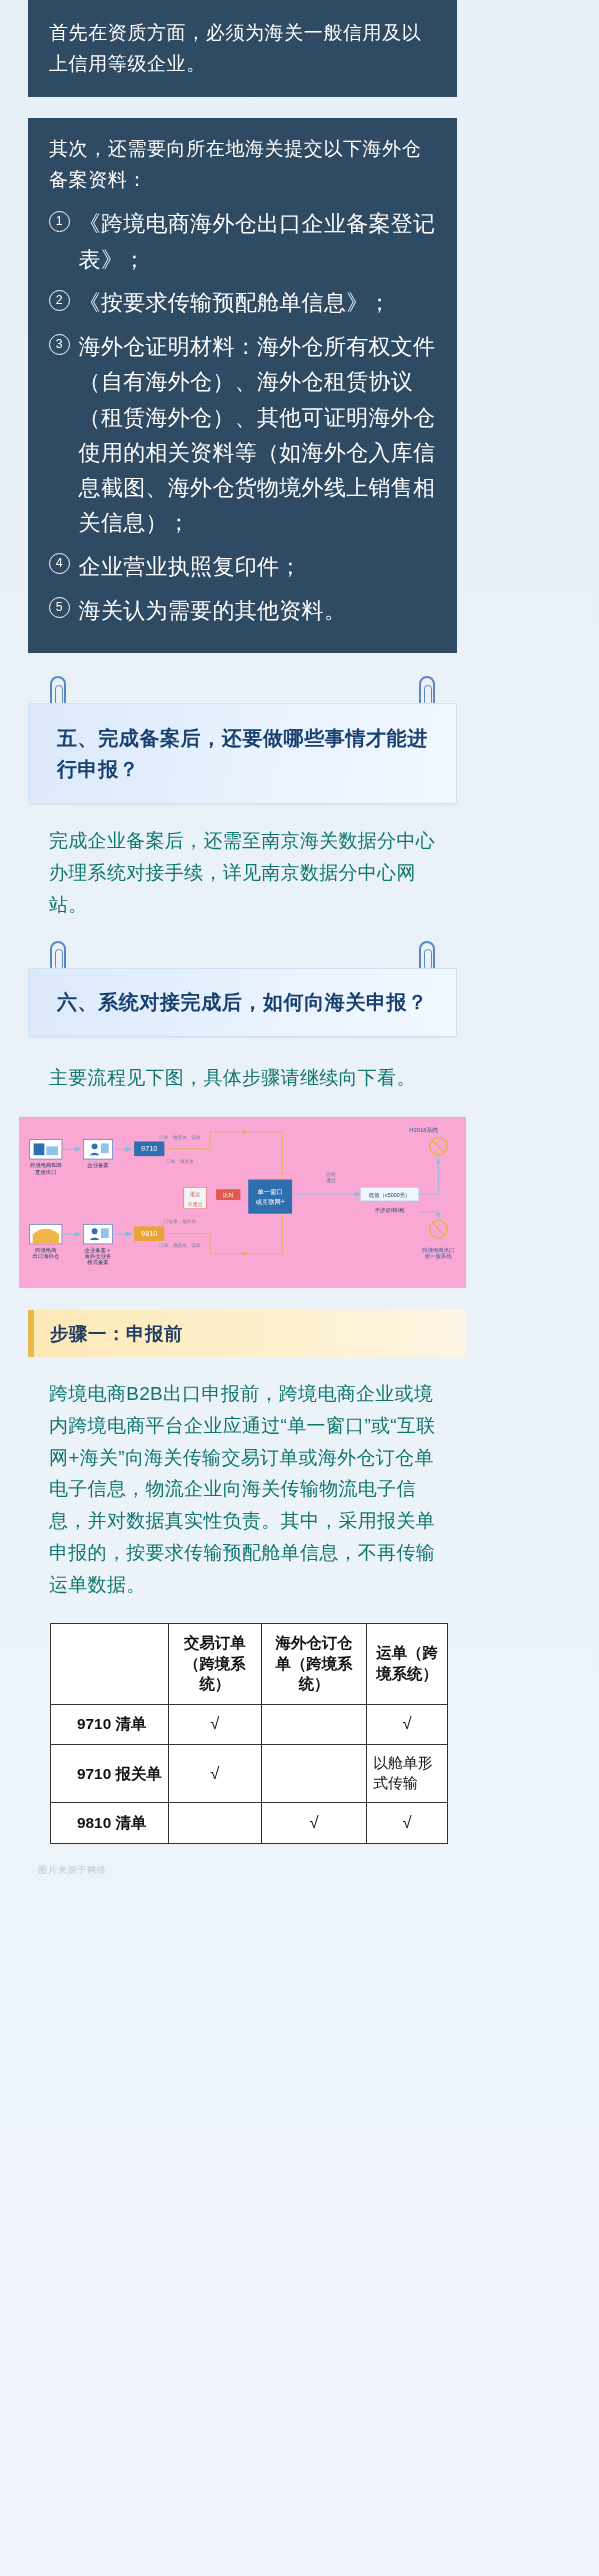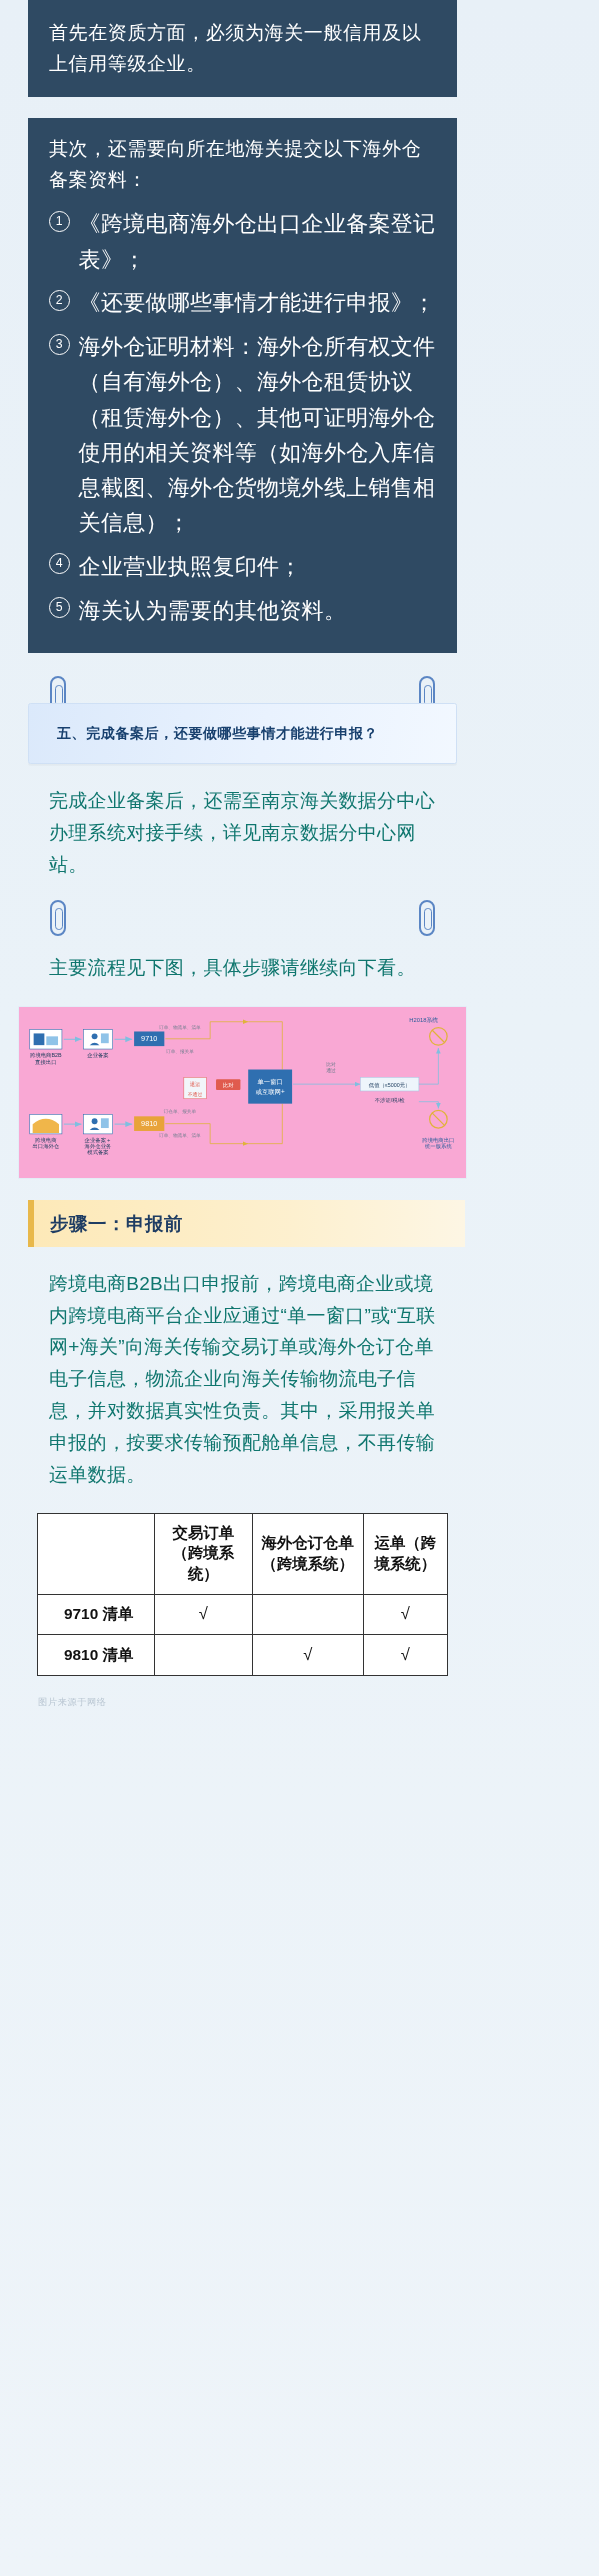--- a/index.html
+++ b/index.html
@@ -71,21 +71,21 @@
   .head-card {
     background: linear-gradient(100deg, #dbe9fb 0%, #e9f2fe 55%, #f2f8ff 100%);
     border: 0.6px solid #cfe0f5;
     border-radius: 2.5px;
     padding: 18.4px 24.6px 18.4px 28px;
     position: relative;
     box-shadow: 0 1.8px 0 rgba(0,0,0,0.03);
   }
   .head-card .title {
     color: #18406e;
-    font-size: 14px;
+    font-size: 20px;
     font-weight: bold;
     line-height: 1.55;
     letter-spacing: 0.6px;
   }
   .clip {
     position: absolute;
     top: -11px;
     width: 16px; height: 36px;
     border: 2.5px solid #5b86c4;
     border-radius: 8px;
@@ -128,21 +128,21 @@
     background: linear-gradient(90deg,#fde9b8 0%, #fdf0cf 60%, #fdf6e4 100%);
     border-left: 6.1px solid #e8b84b;
     padding: 11px 16px;
     color: #1f3d63;
     font-size: 18.4px;
     font-weight: bold;
     letter-spacing: 0.6px;
   }
 
   
-  .table-wrap { margin: 16px 37px 0 37px; border-radius: 21px; }
+  .table-wrap { margin: 16px 37px 0 50px; border-radius: 21px; }
   table.data {
     width: 100%;
     border-collapse: collapse;
     font-size: 15.4px;
     color: #111;
     background: #ffffff;
   }
   table.data th, table.data td {
     border: 0.6px solid #333;
     padding: 8.6px 6.1px;
@@ -187,21 +187,21 @@
 
   <div class="navy-block">
     <p>其次，还需要向所在地海关提交以下海外仓备案资料：</p>
     <div class="num-list">
       <div class="num-item">
         <span class="num-badge">1</span>
         <span class="num-text">《跨境电商海外仓出口企业备案登记表》；</span>
       </div>
       <div class="num-item">
         <span class="num-badge">2</span>
-        <span class="num-text">《还要做哪些事情才能进行申报》；</span>
+        <span class="num-text">《按要求传输预配舱单信息》；</span>
       </div>
       <div class="num-item">
         <span class="num-badge">3</span>
         <span class="num-text">海外仓证明材料：海外仓所有权文件（自有海外仓）、海外仓租赁协议（租赁海外仓）、其他可证明海外仓使用的相关资料等（如海外仓入库信息截图、海外仓货物境外线上销售相关信息）；</span>
       </div>
       <div class="num-item">
         <span class="num-badge">4</span>
         <span class="num-text">企业营业执照复印件；</span>
       </div>
       <div class="num-item">
@@ -221,20 +221,23 @@
     </div>
   </div>
 
   <div class="body-para">完成企业备案后，还需至南京海关数据分中心办理系统对接手续，详见南京数据分中心网站。</div>
 
   <div class="spacer-40"></div>
 
   <div class="head-wrap">
     <div class="clip left"></div>
     <div class="clip right"></div>
+    <div class="head-card">
+      <div class="title">六、系统对接完成后，如何向海关申报？</div>
+    </div>
   </div>
 
   <div class="body-para center-ish">主要流程见下图，具体步骤请继续向下看。</div>
 
   <div class="diagram-wrap">
     <svg class="flow" viewBox="0 0 915 330" xmlns="http://www.w3.org/2000/svg">
       <defs>
         <marker id="arr" markerWidth="8" markerHeight="8" refX="7" refY="3" orient="auto">
           <path d="M0,0 L7,3 L0,6 z" fill="#7fbfe0"></path>
         </marker>
@@ -350,20 +353,26 @@
         </tr>
       </thead>
       <tbody>
         <tr>
           <td class="rowhead">9710 清单</td>
           <td class="center">√</td>
           <td class="center"></td>
           <td class="center">√</td>
         </tr>
         <tr>
+          <td class="rowhead">9710 报关单</td>
+          <td class="center">√</td>
+          <td class="center"></td>
+          <td class="txt">以舱单形式传输</td>
+        </tr>
+        <tr>
           <td class="rowhead">9810 清单</td>
           <td class="center"></td>
           <td class="center">√</td>
           <td class="center">√</td>
         </tr>
       </tbody>
     </table>
   </div>
 
   <div class="spacer-20"></div>

